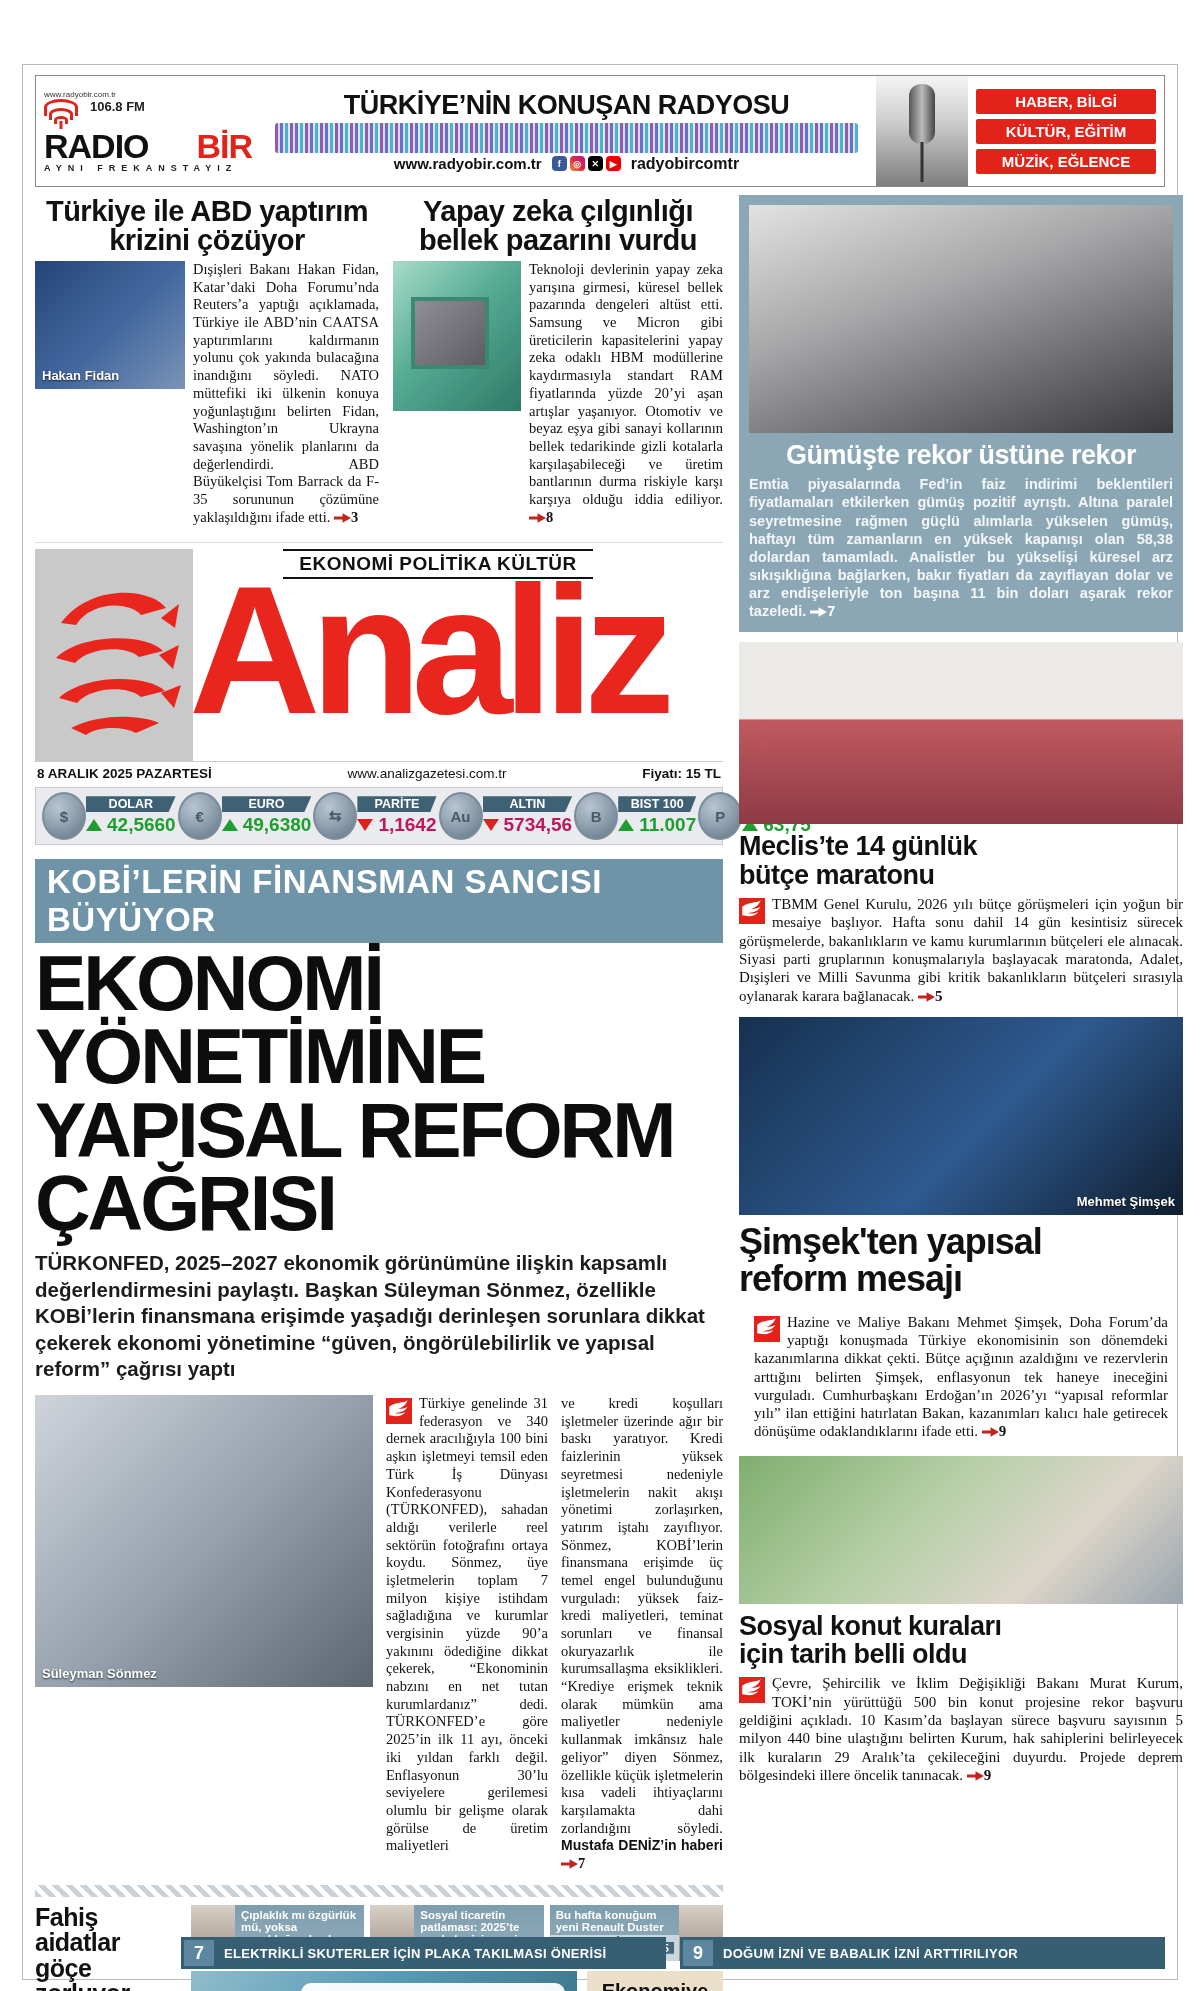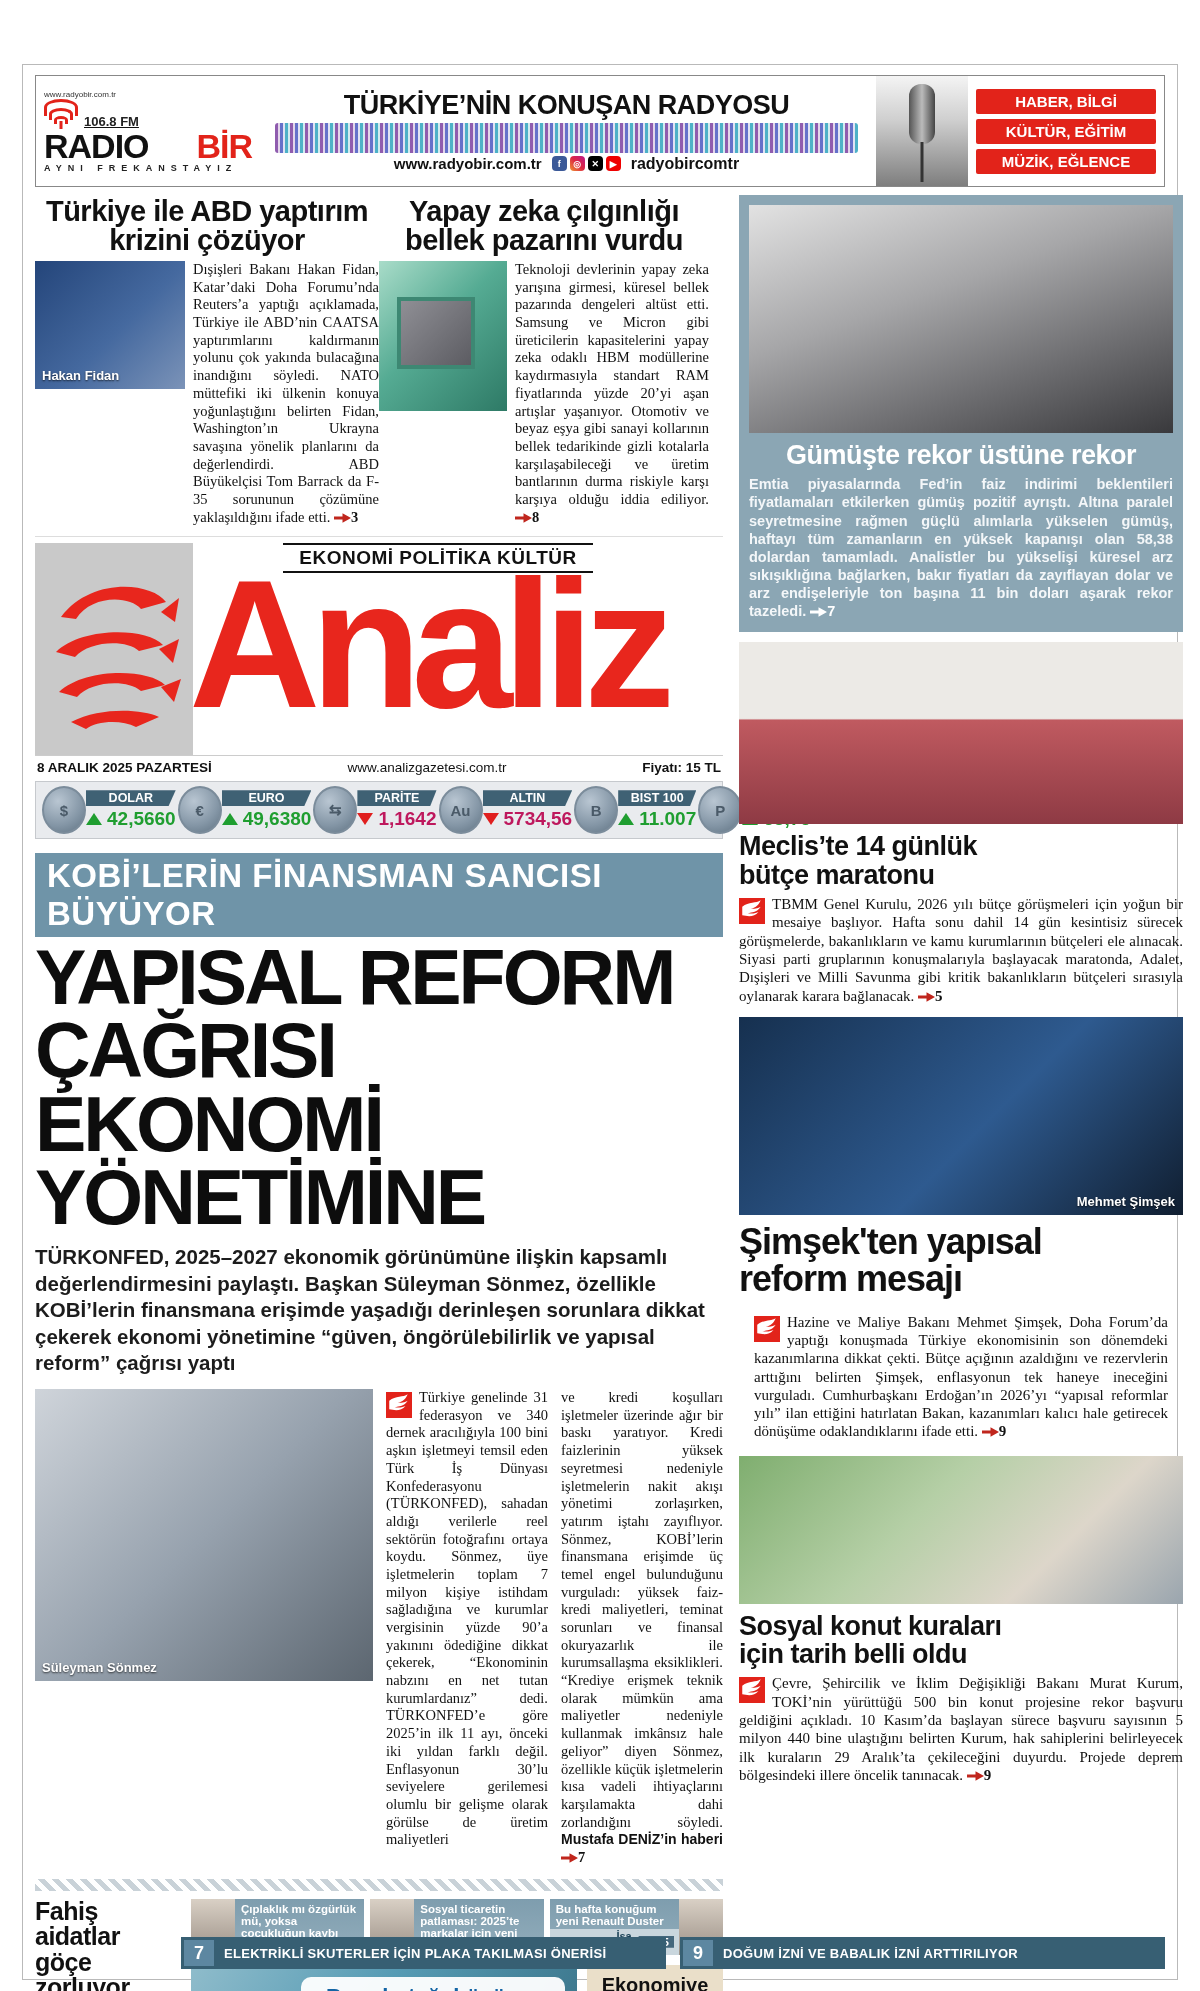--- a/index.html
+++ b/index.html
@@ -2,21 +2,21 @@
 <html lang="tr"><head>
 <meta charset="utf-8">
 <style>
   html,body{margin:0;padding:0;background:#fff;}
   body{width:1200px;height:1991px;overflow:hidden;font-family:"Liberation Sans",sans-serif;color:#111;}
   .frame{box-sizing:border-box;width:1156px;height:1916px;margin:64px 22px 0;border:1px solid #b9b9b9;padding:10px 12px;position:relative;background:#fff;}
   
   .ad{box-sizing:border-box;height:112px;border:1px solid #888;display:flex;align-items:stretch;margin-bottom:8px;background:#fff;}
   .ad-logo{width:205px;padding:4px 8px;display:flex;flex-direction:column;justify-content:center;}
   .ad-url-sm{font-size:8px;color:#333;}
-  .ad-tower{display:flex;align-items:flex-end;gap:6px;text-decoration:underline;}
+  .ad-tower{display:flex;gap:12px;}
   .tower-icon{width:34px;height:30px;position:relative;}
   .tower-icon span{position:absolute;left:50%;transform:translateX(-50%);border:3px solid #e2231a;border-bottom:none;border-radius:50% 50% 0 0;}
   .tower-icon .a1{width:28px;height:14px;top:0;}
   .tower-icon .a2{width:18px;height:9px;top:9px;}
   .tower-icon .a3{width:8px;height:5px;top:17px;}
   .tower-icon .stem{position:absolute;left:50%;top:22px;width:3px;height:8px;background:#e2231a;transform:translateX(-50%);border:none;border-radius:0;}
   .ad-freq{font-size:13px;font-weight:bold;color:#222;}
   .ad-brand{font-size:34px;font-weight:900;letter-spacing:-1px;line-height:1;}
   .ad-brand .red{color:#e2231a;margin-left:48px;}
   .ad-slogan{font-size:9px;font-weight:bold;letter-spacing:6px;color:#222;}
@@ -30,21 +30,21 @@
   .s-fb{background:#3b5998;} .s-ig{background:linear-gradient(45deg,#f09433,#dc2743,#bc1888);} .s-x{background:#000;} .s-yt{background:#e00;}
   .ad-handle{font-weight:bold;font-size:16px;}
   .ad-mic{width:92px;background:linear-gradient(180deg,#f4f4f4,#cfcfcf 40%,#7e7e7e);position:relative;}
   .mic-body{position:absolute;left:50%;top:8px;transform:translateX(-50%);width:26px;height:60px;border-radius:12px;background:linear-gradient(90deg,#555,#bbb 50%,#444);}
   .mic-stand{position:absolute;left:50%;top:66px;transform:translateX(-50%);width:3px;height:40px;background:#333;}
   .ad-badges{width:180px;background:#fff;display:flex;flex-direction:column;justify-content:center;gap:5px;padding:6px 8px;}
   .badge{background:#e2231a;color:#fff;font-weight:900;font-size:15px;text-align:center;padding:4px 4px;border-radius:2px;}
   
   .cols{display:grid;grid-template-columns:688px 444px;gap:16px;}
   
-  .topstories{display:grid;grid-template-columns:344px 330px;border-bottom:1px solid #ddd;padding-bottom:10px;}
+  .topstories{display:grid;grid-template-columns:344px 330px;gap:14px;border-bottom:1px solid #ddd;padding-bottom:16px;}
   .story h2{margin:2px 0 6px;font-size:29px;line-height:1.0;font-weight:900;text-align:center;letter-spacing:-0.5px;}
   .story-flex{display:flex;gap:8px;}
   .ph{position:relative;flex:none;}
   .cap{position:absolute;bottom:6px;left:7px;color:#fff;font-weight:bold;font-size:13px;line-height:1.1;text-shadow:0 1px 2px rgba(0,0,0,.7);}
   .cap.r{left:auto;right:8px;text-align:right;}
   .ph-fidan{width:150px;height:128px;background:linear-gradient(135deg,#24457a,#45699f 55%,#7b93b8);}
   .ph-chip{width:128px;height:150px;background:linear-gradient(135deg,#a9dcc9,#55ab93 45%,#2e7a66);}
   .ph-chip::after{content:"";position:absolute;left:22px;top:40px;width:70px;height:64px;background:linear-gradient(135deg,#8f8f95,#5c5c62);box-shadow:0 0 0 4px #3d8873;}
   .body-serif{font-family:"Liberation Serif",serif;font-size:14.5px;line-height:1.22;text-align:justify;}
   .jmp{width:17px;height:10px;vertical-align:-1px;}
@@ -269,22 +269,22 @@
           <div class="tk-val up">
                 <span class="tri"></span>
                 <span>63,75</span>
               </div>
             </div>
         </div>
       </div>
 
       <div class="kicker">KOBİ’LERİN FİNANSMAN SANCISI BÜYÜYOR</div>
       <div class="headline">
+        <div>EKONOMİ YÖNETİMİNE</div>
         <div>YAPISAL REFORM ÇAĞRISI</div>
-        <div>EKONOMİ YÖNETİMİNE</div>
       </div>
       <div class="standfirst">TÜRKONFED, 2025–2027 ekonomik görünümüne ilişkin kapsamlı değerlendirmesini paylaştı. Başkan Süleyman Sönmez, özellikle KOBİ’lerin finansmana erişimde yaşadığı derinleşen sorunlara dikkat çekerek ekonomi yönetimine “güven, öngörülebilirlik ve yapısal reform” çağrısı yaptı</div>
       <div class="leadrow">
         <div class="ph ph-sonmez">
             <span class="cap">Süleyman Sönmez</span>
           </div>
         <p class="body-serif" style="margin:0"><svg class="flg" viewBox="0 0 24 24">
               <rect width="24" height="24" fill="#e2231a"></rect>
               <path d="M3 8c6-5 13-3 17-6-2 5-4 6-9 8 5 0 7-1 9-2-3 5-8 5-12 6 4 1 8 0 10-1-4 5-10 4-15 3z" fill="#fff"></path>
             </svg><span>Türkiye genelinde 31 federasyon ve 340 dernek aracılığıyla 100 bini aşkın işletmeyi temsil eden Türk İş Dünyası Konfederasyonu (TÜRKONFED), sahadan aldığı verilerle reel sektörün fotoğrafını ortaya koydu. Sönmez, üye işletmelerin toplam 7 milyon kişiye istihdam sağladığına ve kurumlar vergisinin yüzde 90’a yakınını ödediğine dikkat çekerek, “Ekonominin nabzını en net tutan kurumlardanız” dedi. TÜRKONFED’e göre 2025’in ilk 11 ayı, önceki iki yıldan farklı değil. Enflasyonun 30’lu seviyelere gerilemesi olumlu bir gelişme olarak görülse de üretim maliyetleri</span></p>

